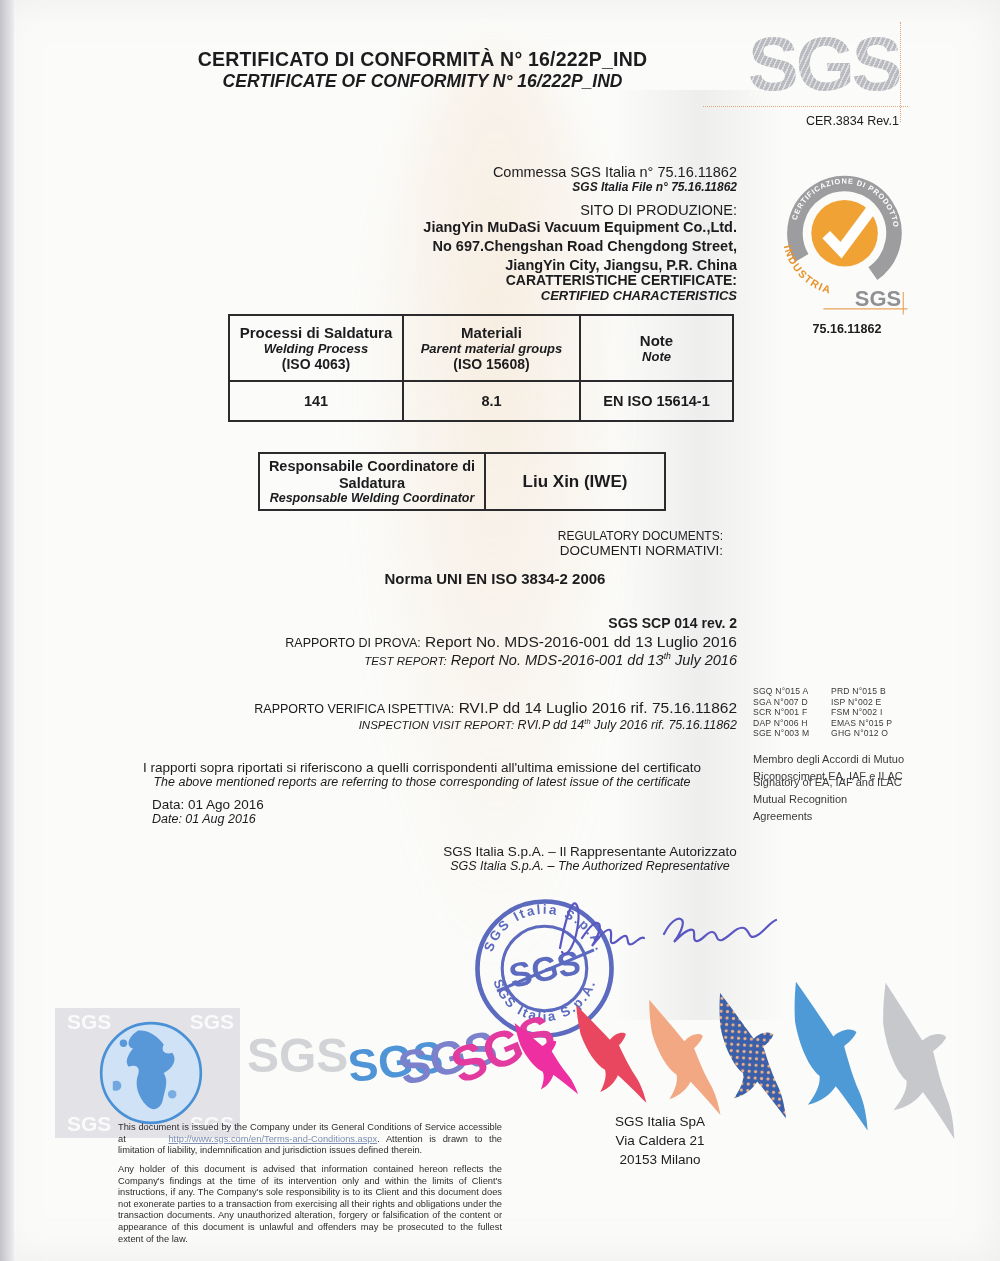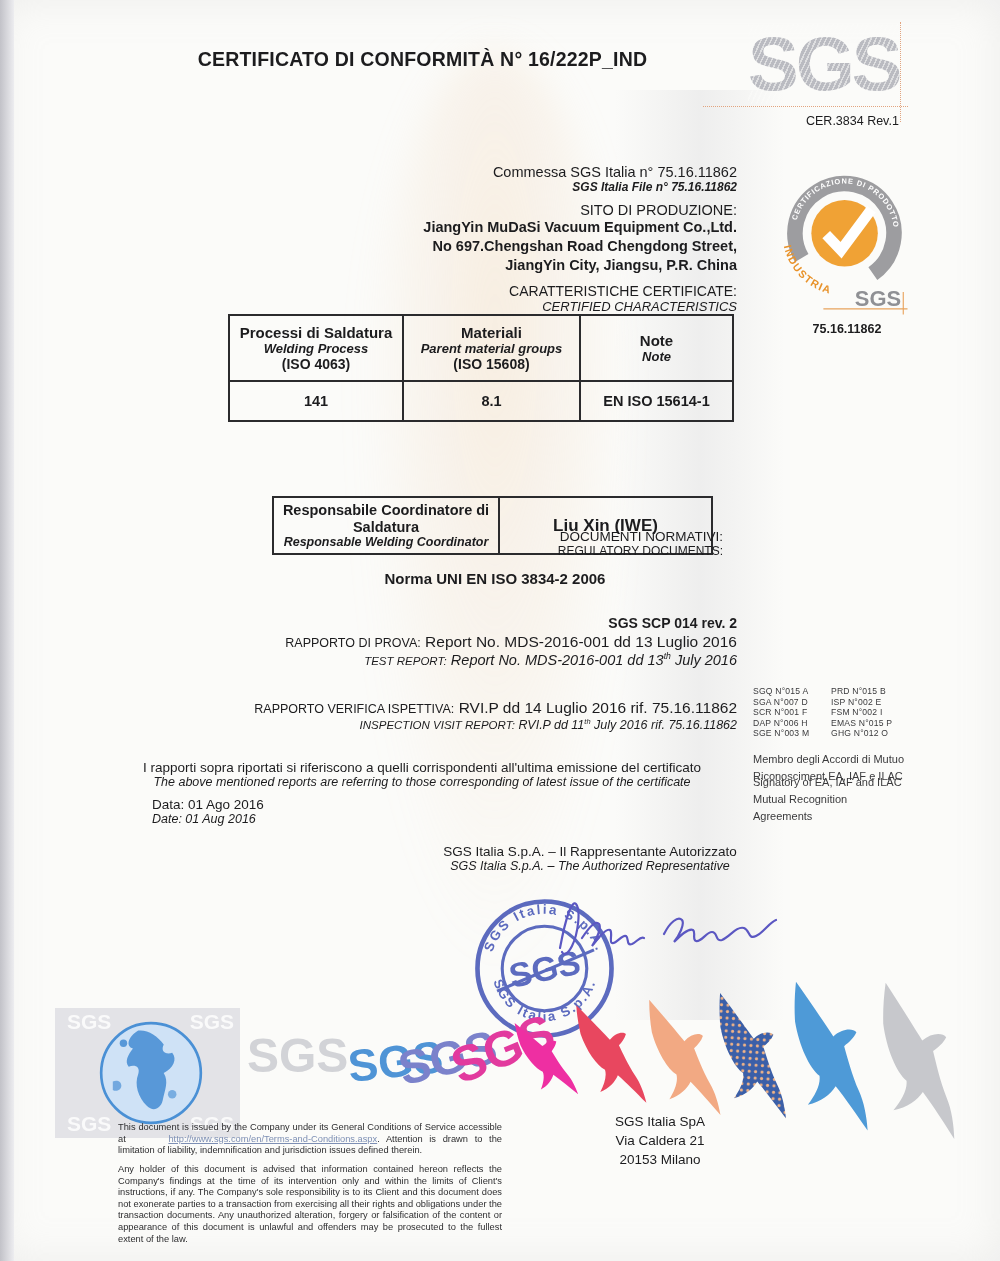--- a/index.html
+++ b/index.html
@@ -42,20 +42,21 @@
 <body>
 
 <div id="page">
 
   <div class="abs" id="edge-left"></div>
   <div class="abs" id="ribbon"></div>
   <div class="abs" id="scanshadow"></div>
 
   <div class="abs c ink" style="left:150px;top:48px;width:545px;">
     <div class="b" style="font-size:19.5px;letter-spacing:.2px;">CERTIFICATO DI CONFORMITÀ N° 16/222P_IND</div>
+    <div class="bi" style="font-size:17.5px;">CERTIFICATE OF CONFORMITY N° 16/222P_IND</div>
   </div>
 
   <div class="abs" id="sgs-logo">
     <span>SGS</span>
     <div class="stripes"></div>
   </div>
   <div class="abs" id="crosshair-h"></div>
   <div class="abs" id="crosshair-v"></div>
   <div class="abs ink" style="left:806px;top:114px;font-size:12.5px;">CER.3834 Rev.1</div>
 
@@ -84,21 +85,21 @@
     <path d="M 62 100 L 83 122 L 126 64" fill="none" stroke="#ffffff" stroke-width="15"></path>
     <text font-size="15" font-weight="bold" fill="#e8922a" letter-spacing="2">
       <textPath href="#arcInd" startOffset="0%">INDUSTRIAL</textPath>
     </text>
     <line x1="58" y1="205" x2="177" y2="205" stroke="#e8a35c" stroke-width="1.6"></line>
     <line x1="171" y1="181" x2="171" y2="213" stroke="#e8a35c" stroke-width="1.6"></line>
     <text x="168" y="201" text-anchor="end" font-size="31" font-weight="bold" fill="#8f9094">SGS</text>
   </svg>
   <div class="abs c b ink" style="left:772px;top:322px;width:150px;font-size:12.5px;">75.16.11862</div>
 
-  <div class="abs r ink" style="left:200px;top:283px;width:537px;">
+  <div class="abs r ink" style="left:200px;top:272px;width:537px;font-weight:bold;">
     <div style="font-size:14px;">CARATTERISTICHE CERTIFICATE:</div>
     <div class="i" style="font-size:13px;">CERTIFIED CHARACTERISTICS</div>
   </div>
 
   <table class="cert abs ink" style="left:228px;top:314px;width:506px;">
     <tbody>
         <tr style="height:66px;">
       <td style="width:160px;">
         <div class="b" style="font-size:15px;line-height:17px;">Processi di Saldatura</div>
         <div class="bi" style="font-size:13px;font-style:italic;">Welding Process</div>
@@ -115,35 +116,35 @@
       </td>
     </tr>
     <tr style="height:40px;">
       <td class="b" style="font-size:14.5px;border-radius:10px;">141</td>
       <td class="b" style="font-size:14.5px;">8.1</td>
       <td class="b" style="font-size:14.5px;text-align:center;">EN ISO 15614-1</td>
     </tr>
   </tbody>
     </table>
 
-  <table class="cert abs ink" style="left:272px;top:452px;width:441px;margin-top:44px;">
+  <table class="cert abs ink" style="left:258px;top:452px;width:408px;">
     <tbody>
         <tr style="height:50px;">
       <td style="width:212px;">
         <div class="b" style="font-size:14.5px;line-height:16.5px;">Responsabile Coordinatore di Saldatura</div>
         <div class="bi" style="font-size:12.5px;">Responsable Welding Coordinator</div>
       </td>
       <td class="b" style="font-size:17px;">Liu Xin (IWE)</td>
     </tr>
   </tbody>
     </table>
 
   <div class="abs r ink" style="left:200px;top:529px;width:523px;">
+    <div style="font-size:12px;">REGULATORY DOCUMENTS:</div>
     <div style="font-size:13.5px;">DOCUMENTI NORMATIVI:</div>
-    <div style="font-size:12px;">REGULATORY DOCUMENTS:</div>
   </div>
   <div class="abs c b ink" style="left:255px;top:570px;width:480px;font-size:15px;">Norma UNI EN ISO 3834-2 2006</div>
   <div class="abs r b ink" style="left:200px;top:615px;width:537px;font-size:14px;">SGS SCP 014 rev. 2</div>
 
   <div class="abs r ink" style="left:180px;top:633px;width:557px;">
     <div style="font-size:15.5px;">
       <span style="font-size:12.5px;">RAPPORTO DI PROVA:</span>
       <span>Report No. MDS-2016-001 dd 13 Luglio 2016</span>
     </div>
     <div class="i" style="font-size:14.5px;">
@@ -151,21 +152,21 @@
       <span>Report No. MDS-2016-001 dd 13</span><sup class="th">th</sup><span> July 2016</span>
     </div>
   </div>
   <div class="abs r ink" style="left:180px;top:699px;width:557px;">
     <div style="font-size:15.5px;">
       <span style="font-size:12.5px;">RAPPORTO VERIFICA ISPETTIVA:</span>
       <span>RVI.P dd 14 Luglio 2016 rif. 75.16.11862</span>
     </div>
     <div class="i" style="font-size:12.5px;">
       <span style="font-size:11.5px;">INSPECTION VISIT REPORT:</span>
-      <span>RVI.P dd 11</span><sup class="th">th</sup><span> July 2016 rif. 75.16.11862</span>
+      <span>RVI.P dd 14</span><sup class="th">th</sup><span> July 2016 rif. 75.16.11862</span>
     </div>
   </div>
 
   <div class="abs codes" style="left:753px;top:686px;">
     <div>SGQ N°015 A</div>
     <div>SGA N°007 D</div>
     <div>SCR N°001 F</div>
     <div>DAP N°006 H</div>
     <div>SGE N°003 M</div>
   </div>

